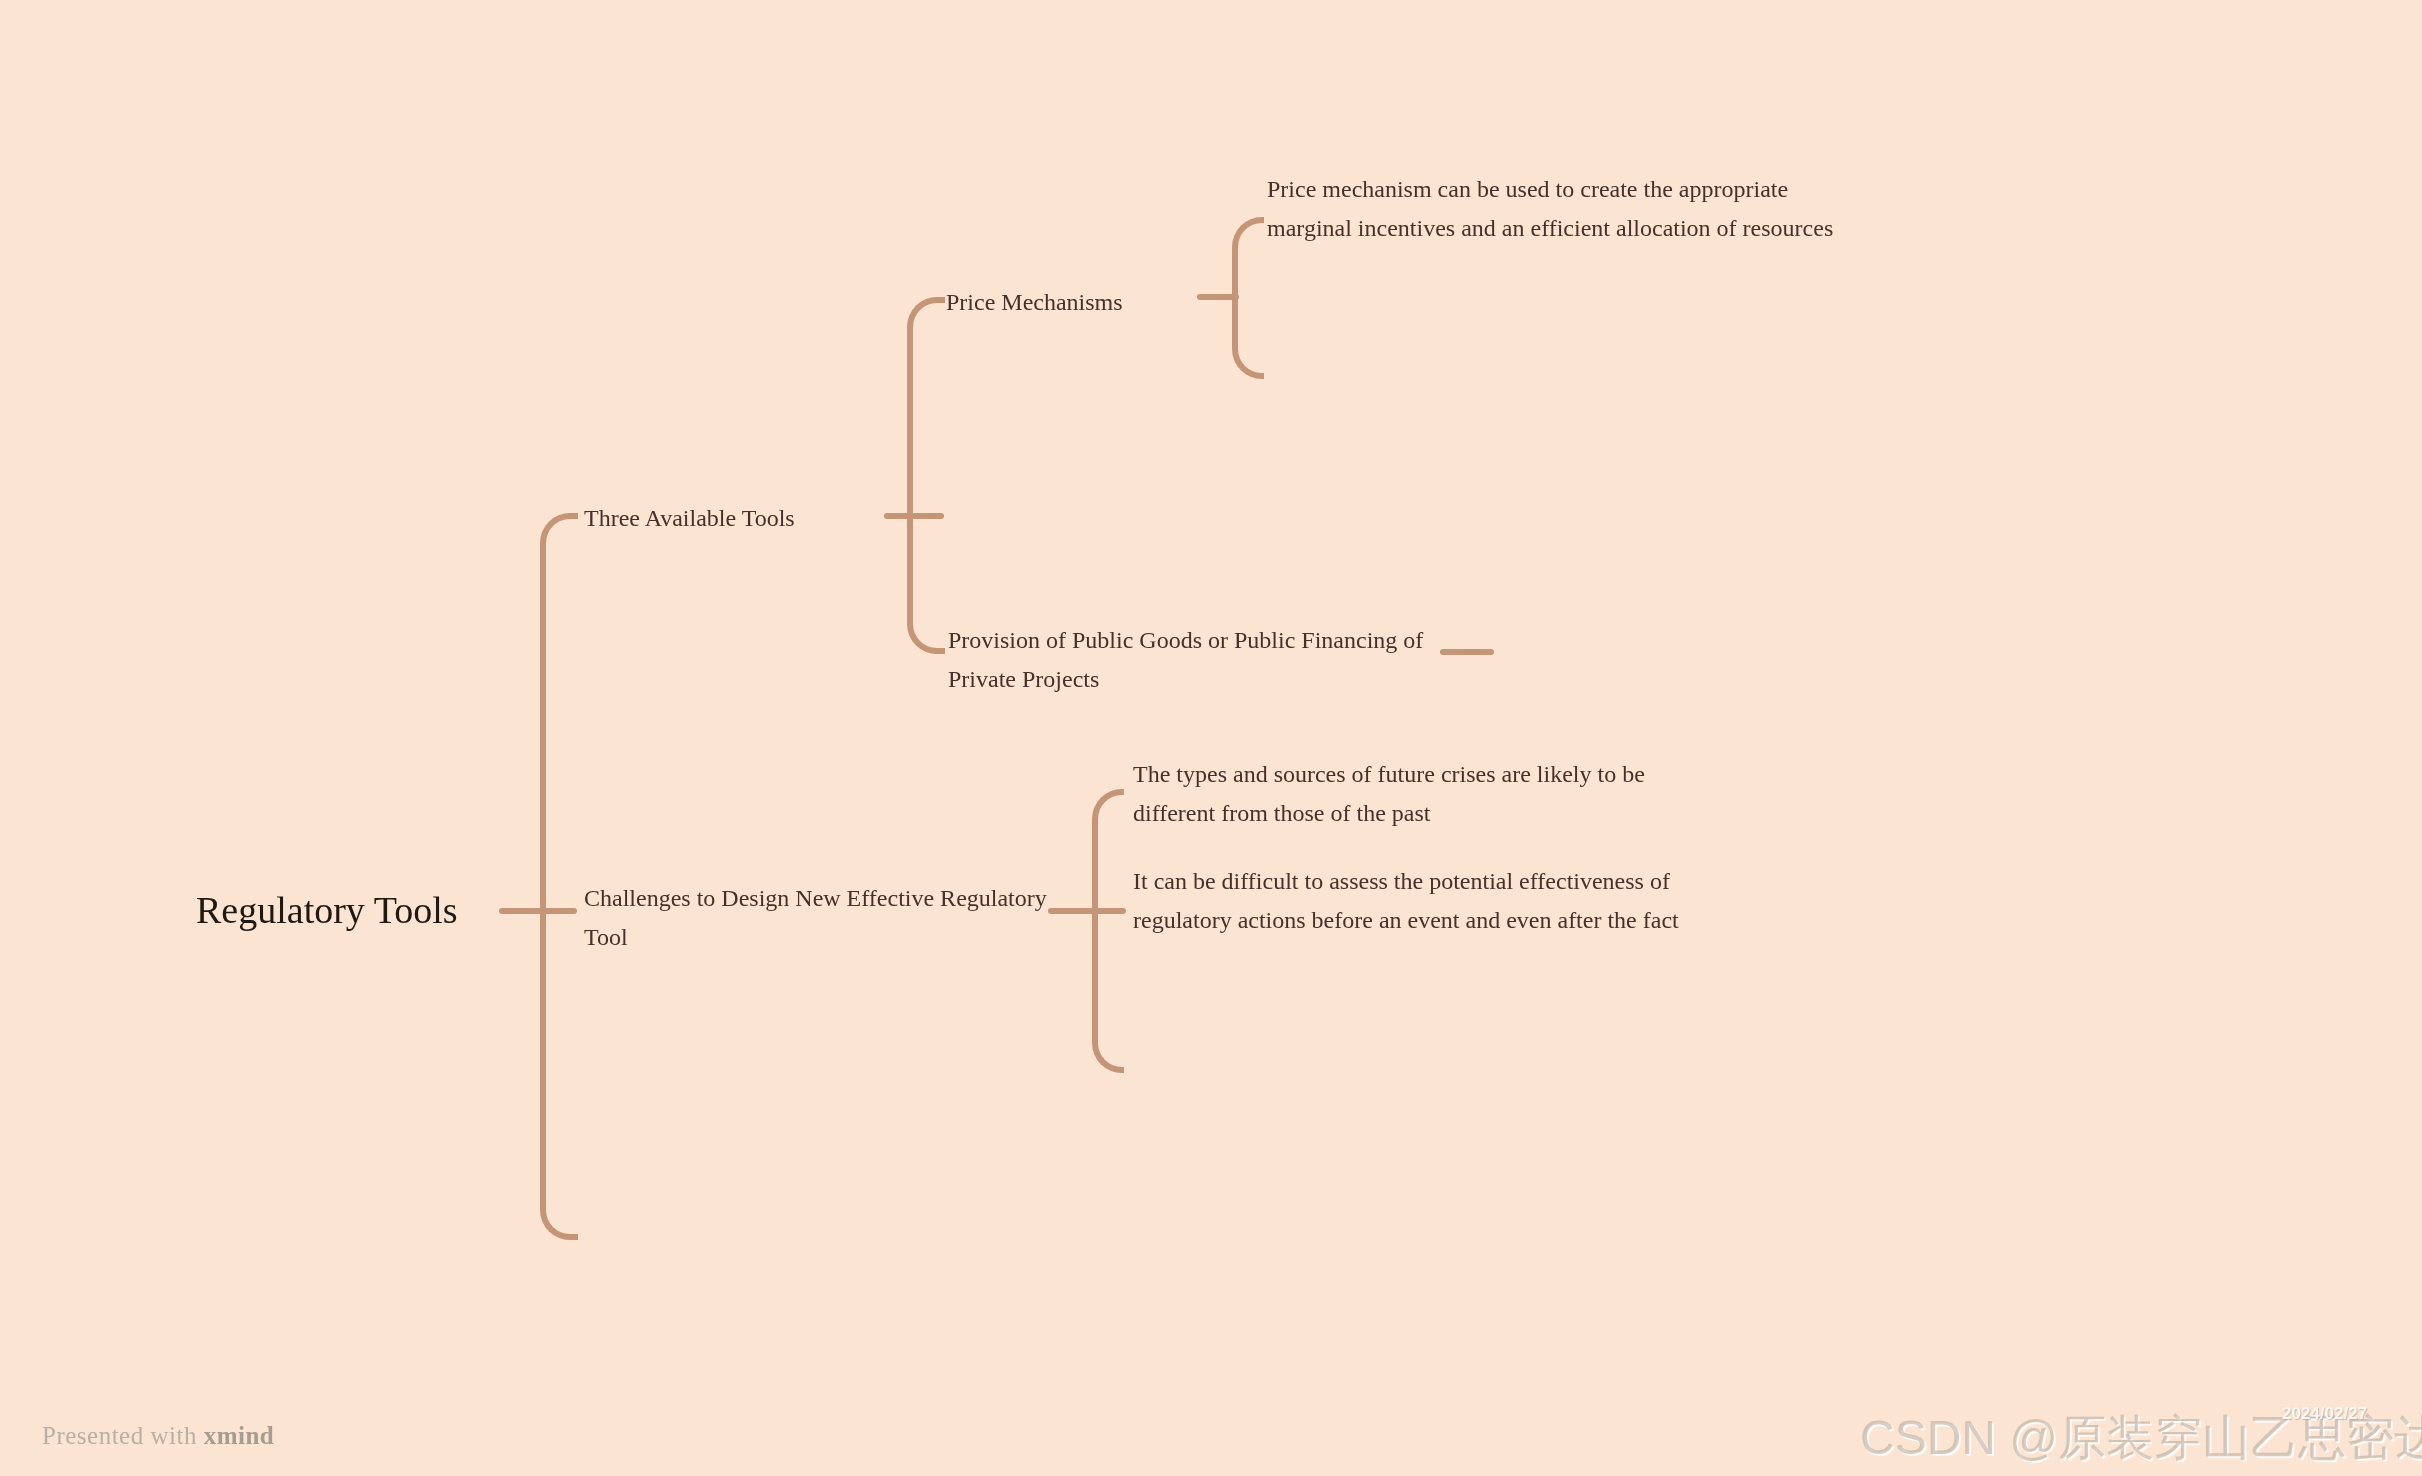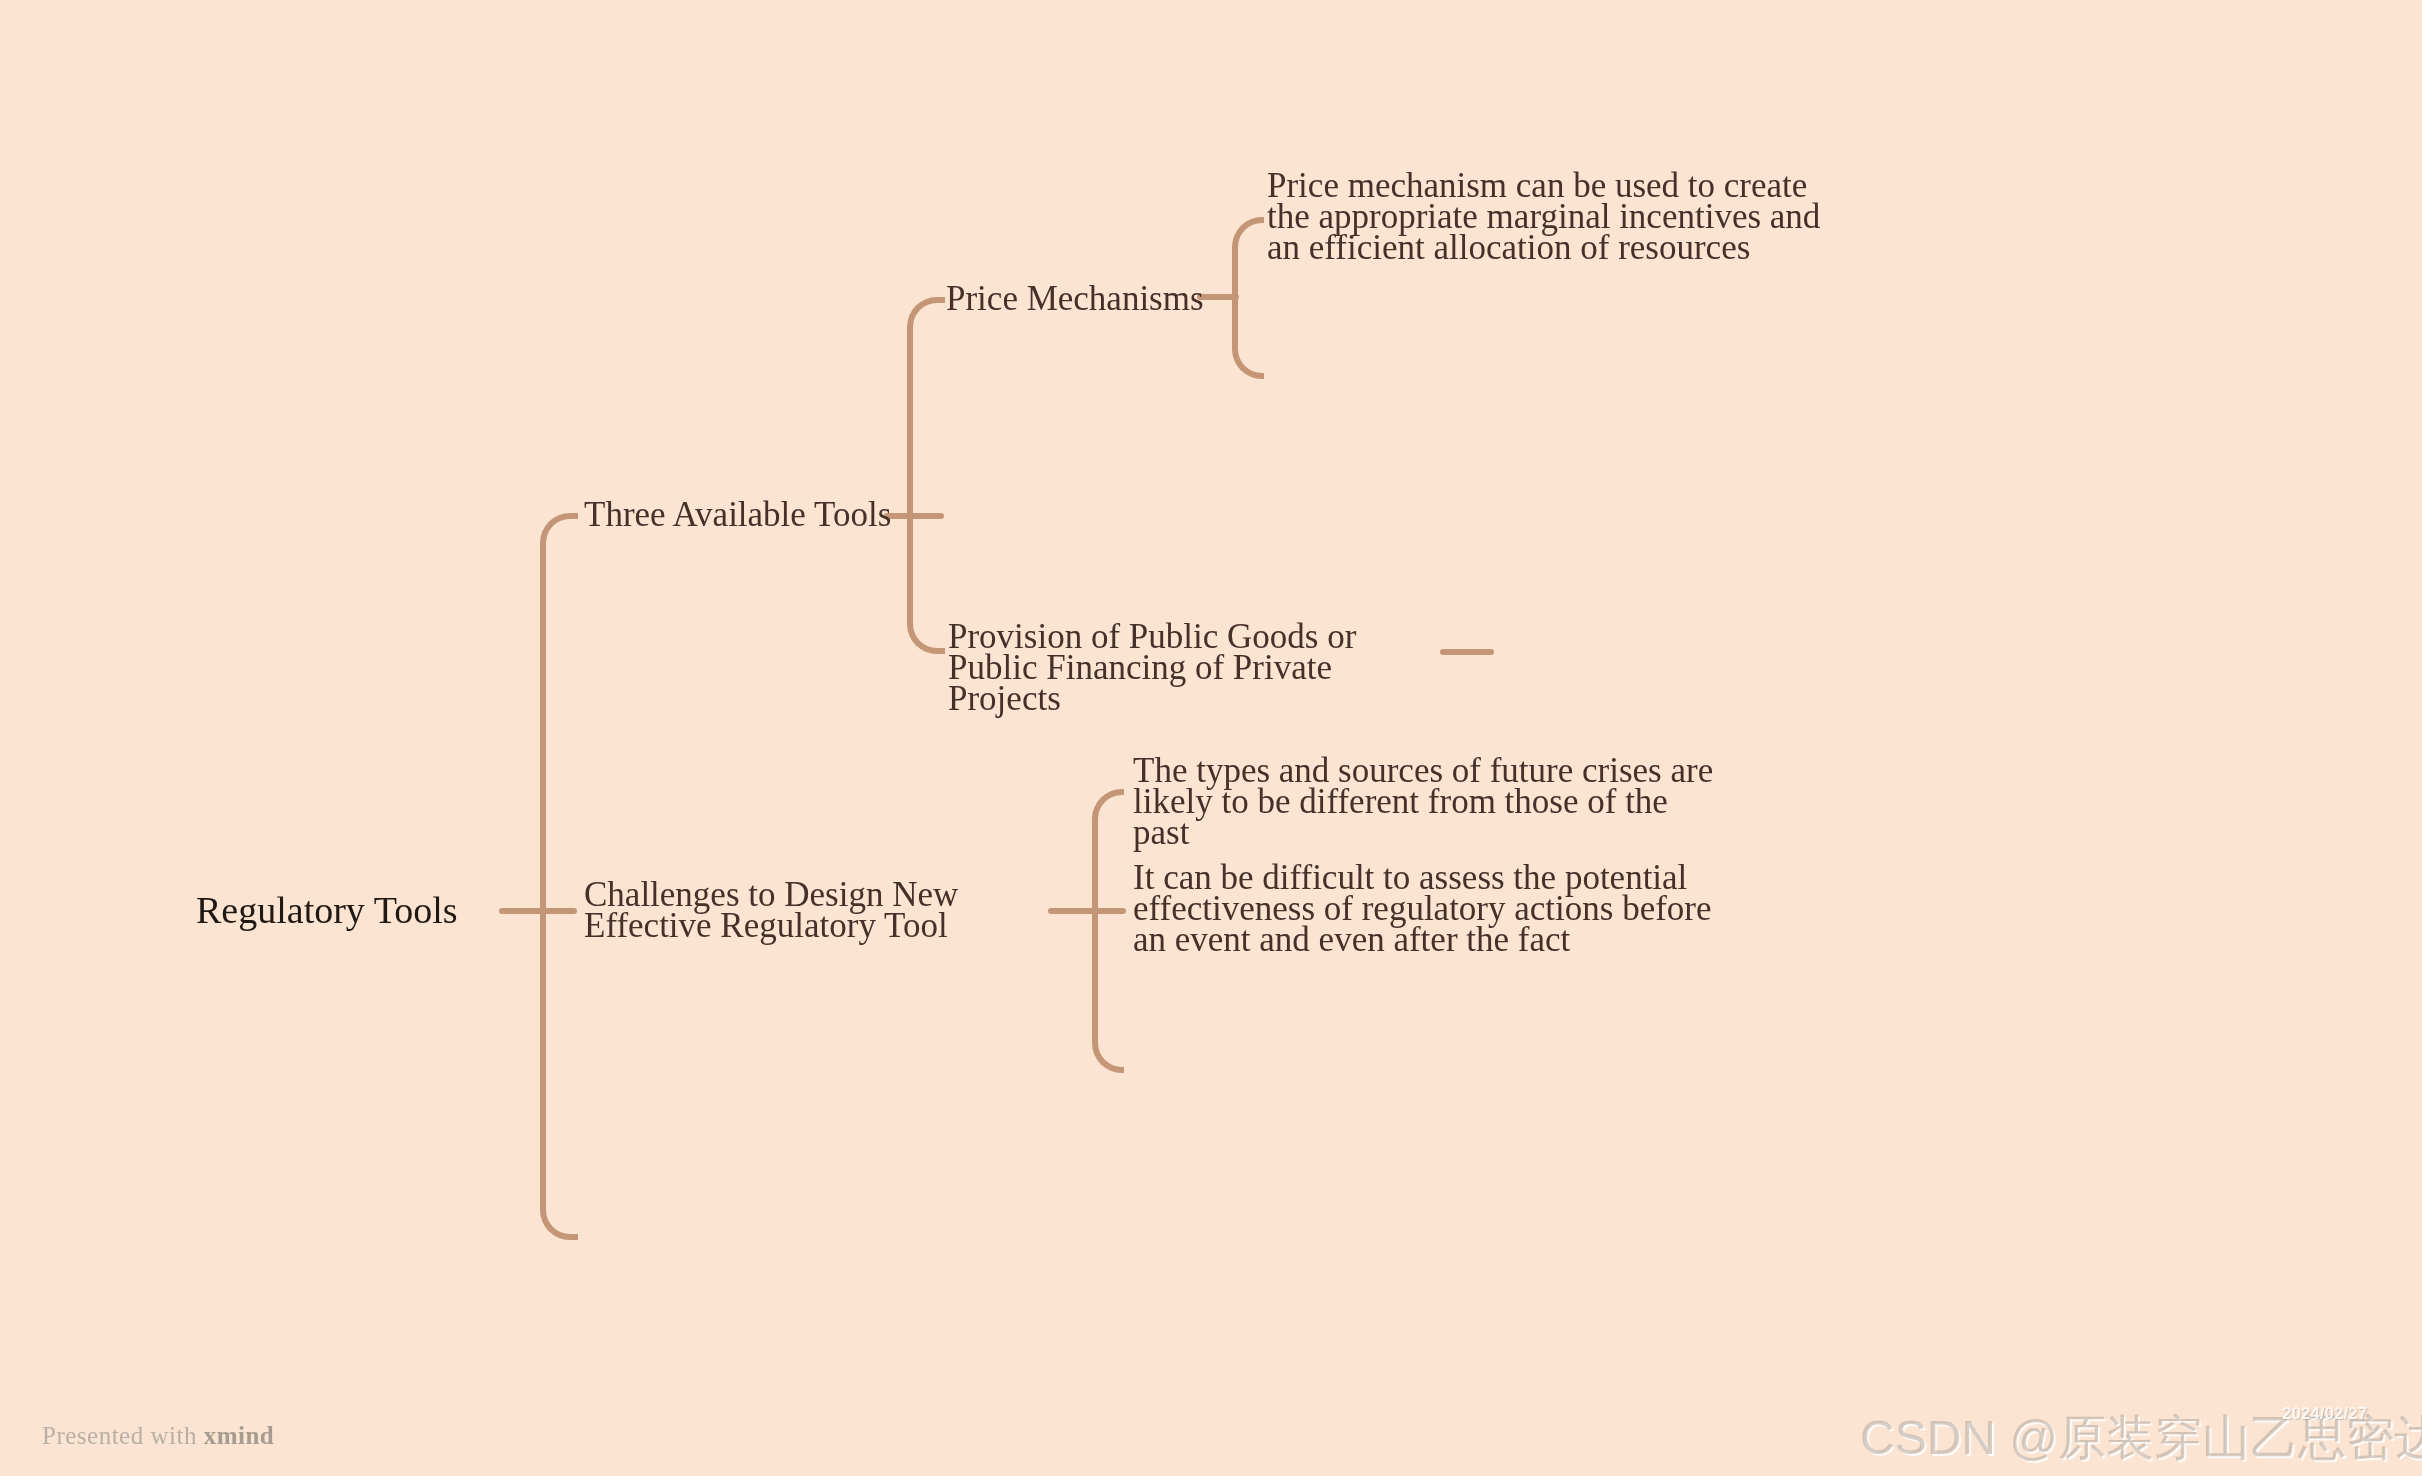--- a/index.html
+++ b/index.html
@@ -18,22 +18,22 @@
     overflow: hidden;
   }
   .canvas {
     position: relative;
     width: 2422px;
     height: 1476px;
   }
   
   .topic {
     position: absolute;
-    font-size: 35px;
-    line-height: 31px;
+    font-size: 24px;
+    line-height: 39px;
     color: var(--text);
     cursor: default;
   }
   .topic.root {
     font-size: 38px;
     line-height: 44px;
     color: var(--root-text);
   }
   
   .h-line {

